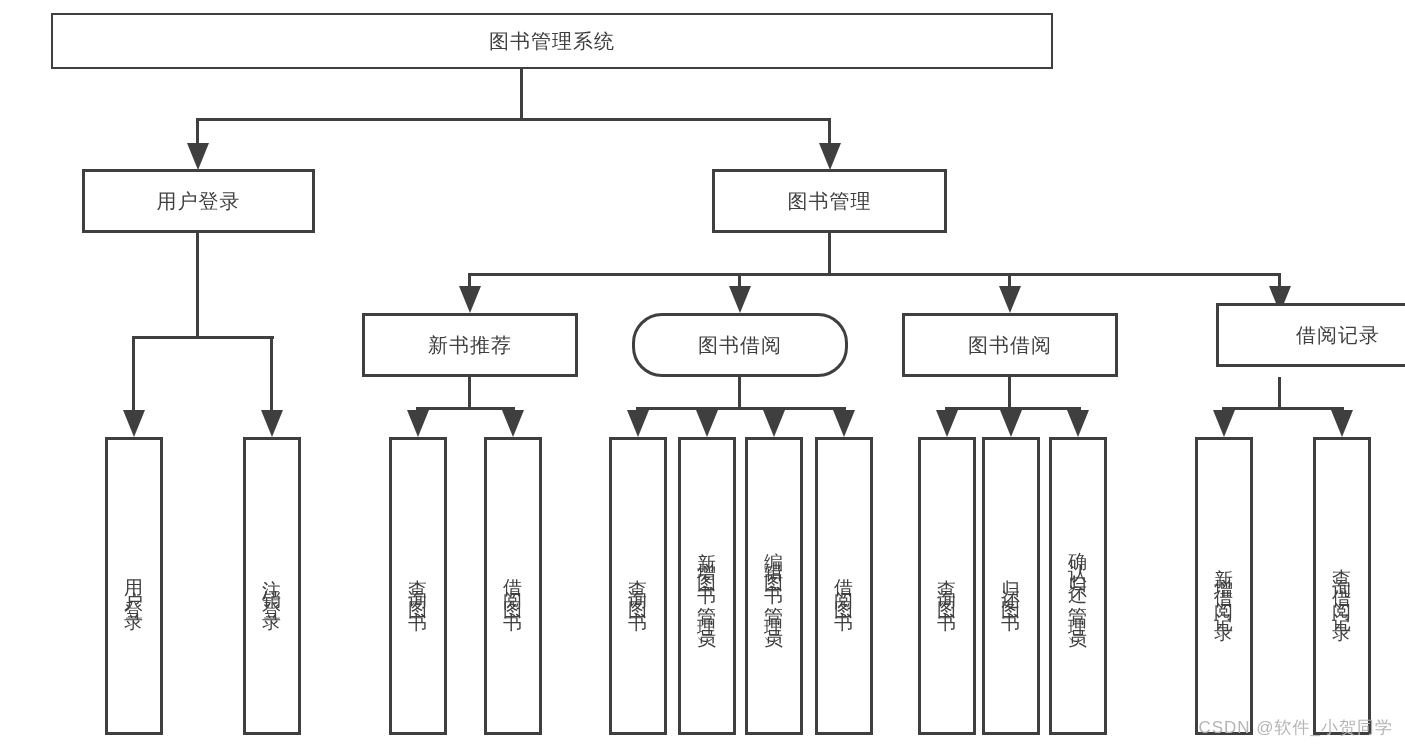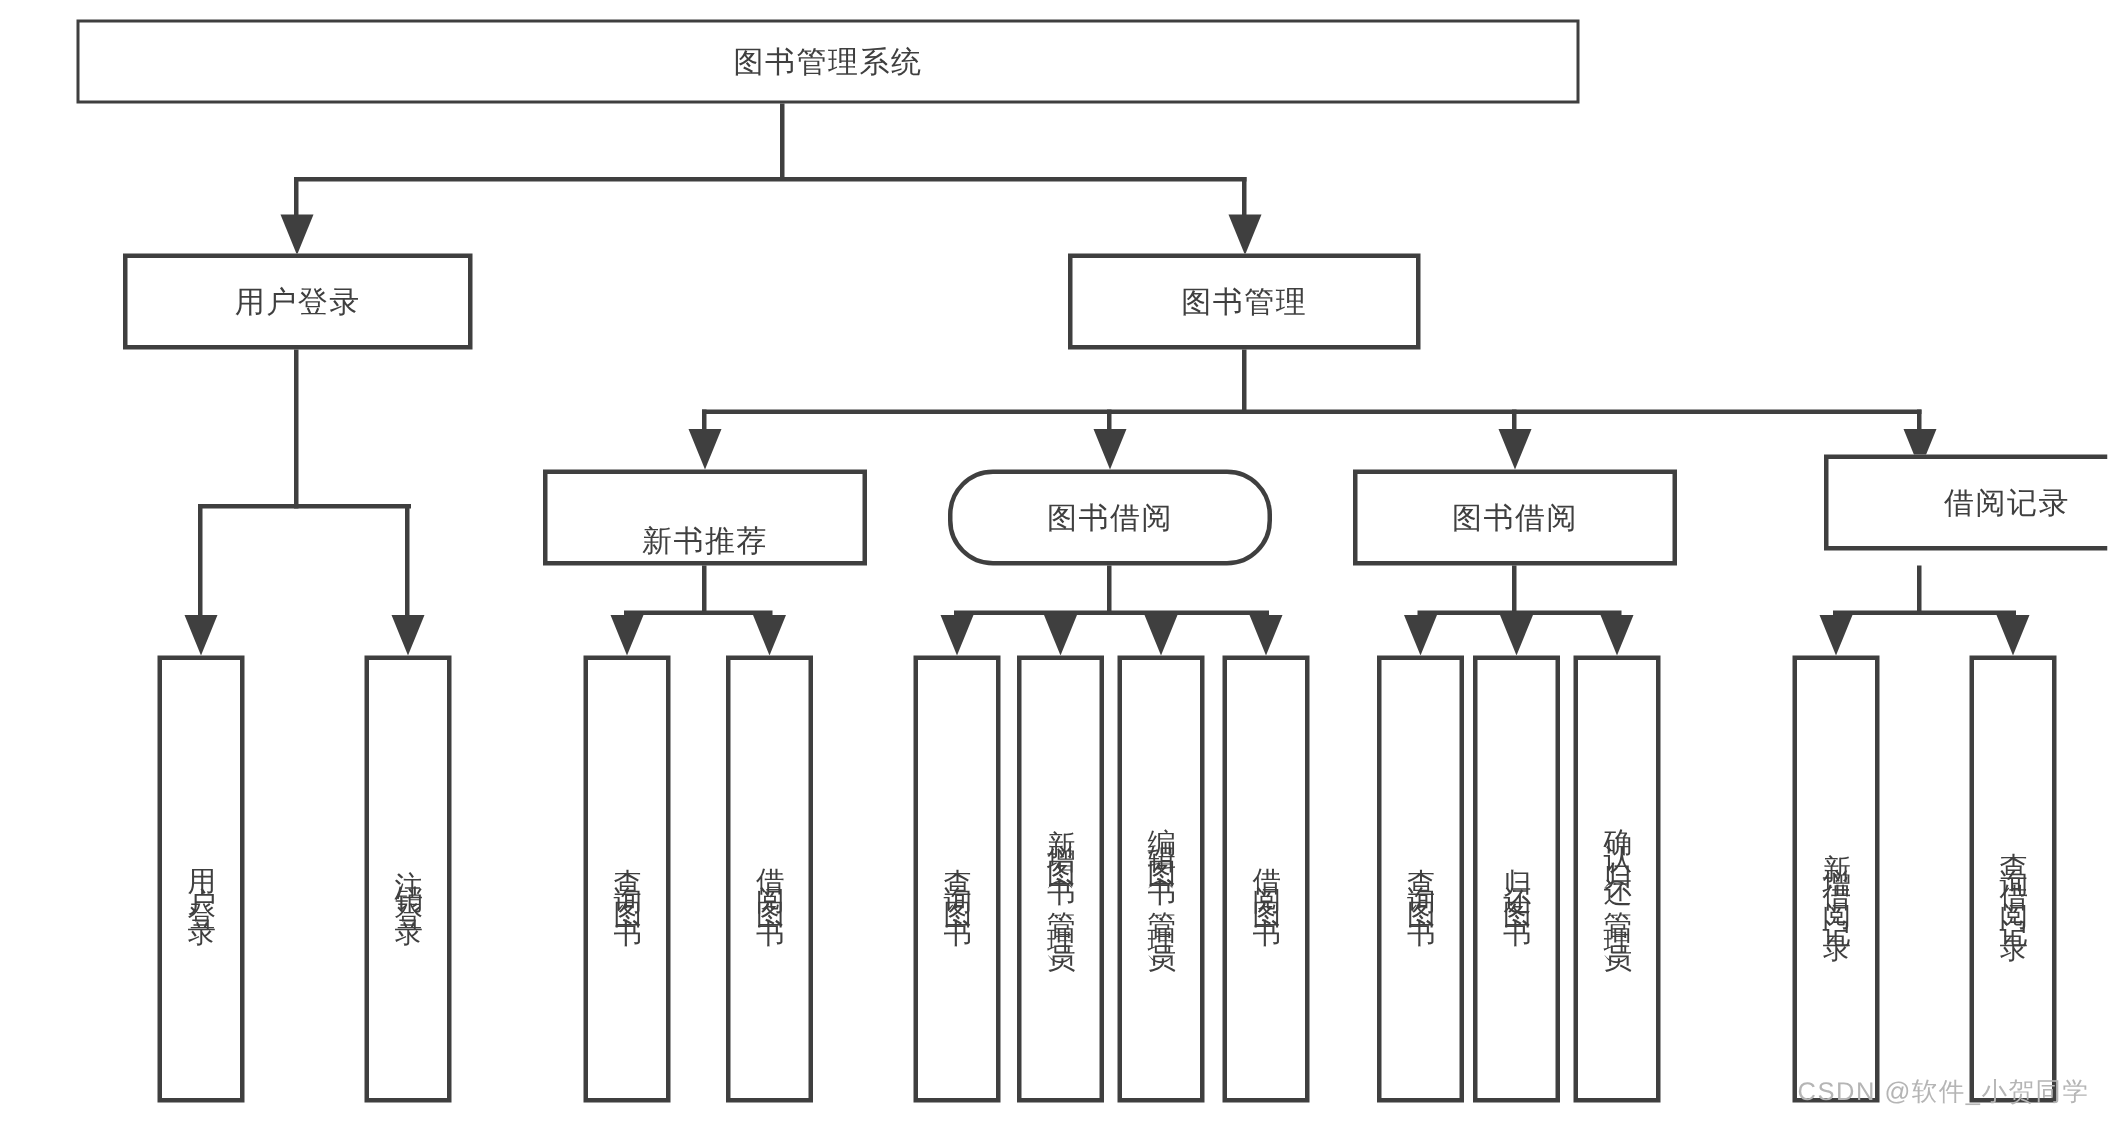--- a/index.html
+++ b/index.html
@@ -116,21 +116,21 @@
   <div class="hline" style="left:468px; top:273px; width:813px;"></div>
   <div class="vline" style="left:468px;  top:273px; height:17px;"></div>
   <div class="vline" style="left:738px;  top:273px; height:17px;"></div>
   <div class="vline" style="left:1008px; top:273px; height:17px;"></div>
   <div class="vline" style="left:1278px; top:273px; height:17px;"></div>
   <div class="arrow" style="left:459px;  top:286px;"></div>
   <div class="arrow" style="left:729px;  top:286px;"></div>
   <div class="arrow" style="left:999px;  top:286px;"></div>
   <div class="arrow" style="left:1269px; top:286px;"></div>
 
-  <div class="node" style="left:362px; top:313px; width:216px; height:64px;align-items:flex-end;">
+  <div class="node" style="left:362px; top:313px; width:216px; height:64px;">
     <span>新书推荐</span>
   </div>
   <div class="node" style="left:632px; top:313px; width:216px; height:64px;border-radius:30px;">
     <span>图书借阅</span>
   </div>
   <div class="node" style="left:902px; top:313px; width:216px; height:64px;">
     <span>图书借阅</span>
   </div>
   <div class="node" style="left:1172px; top:303px; width:244px; height:64px;margin-left:44px;">
     <span>借阅记录</span>

